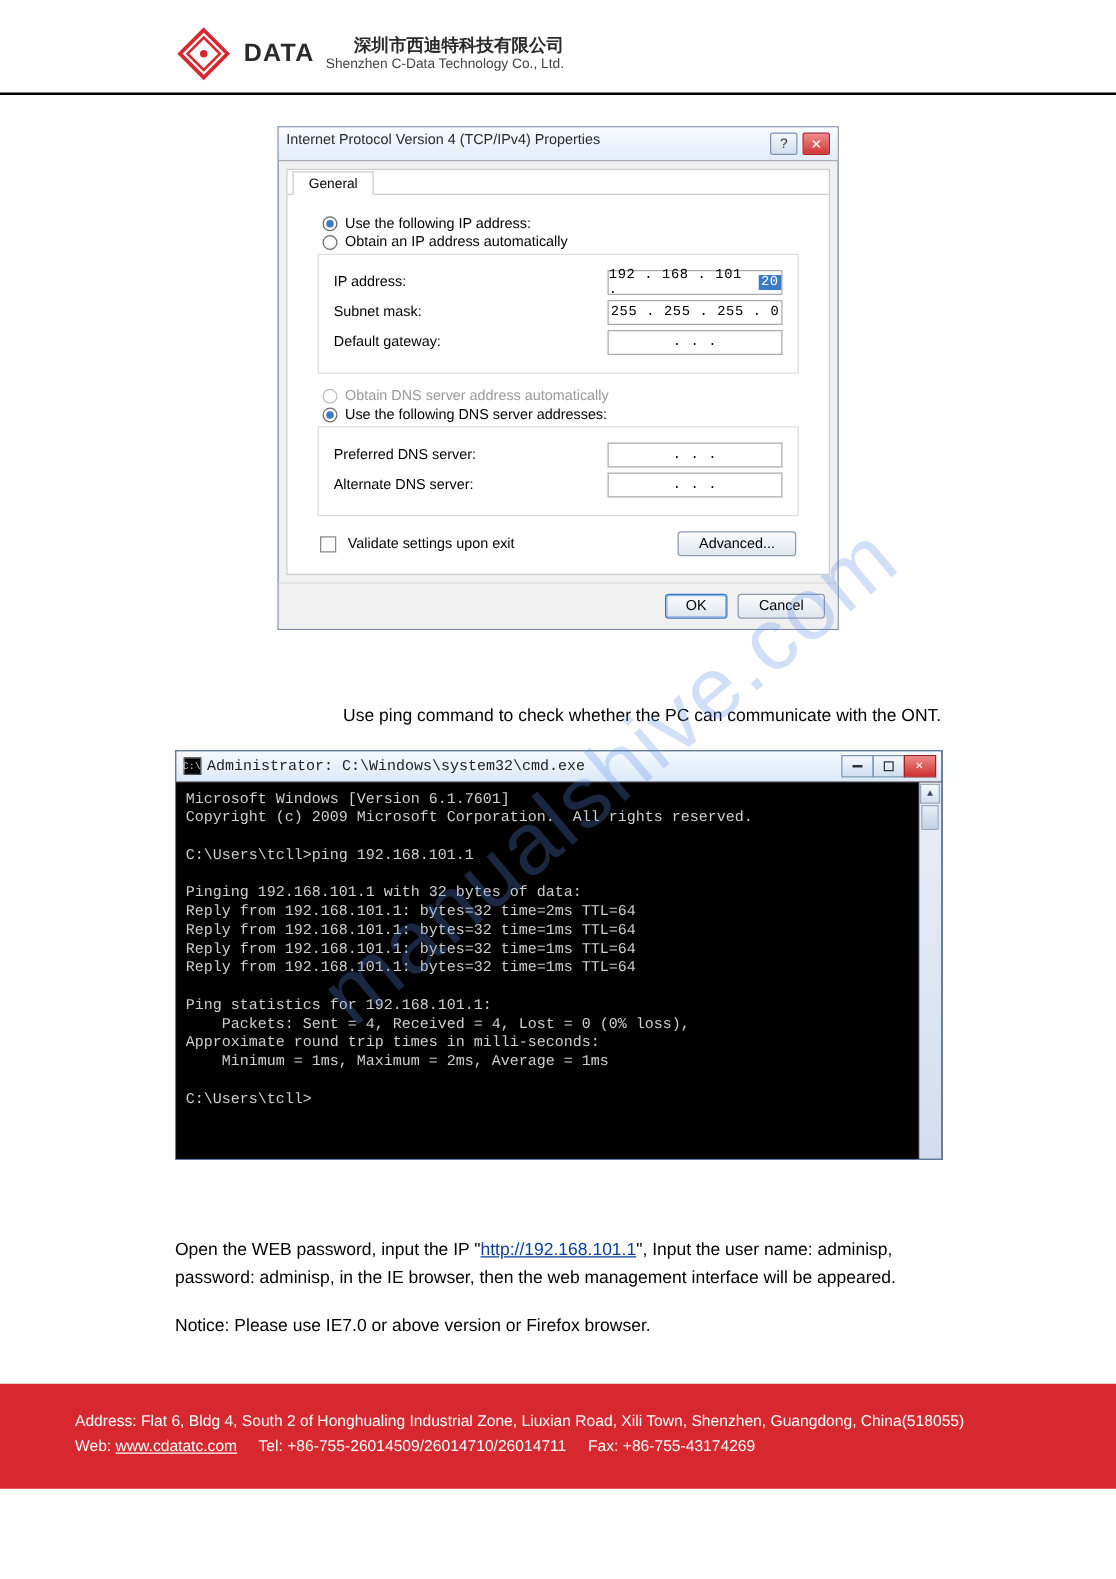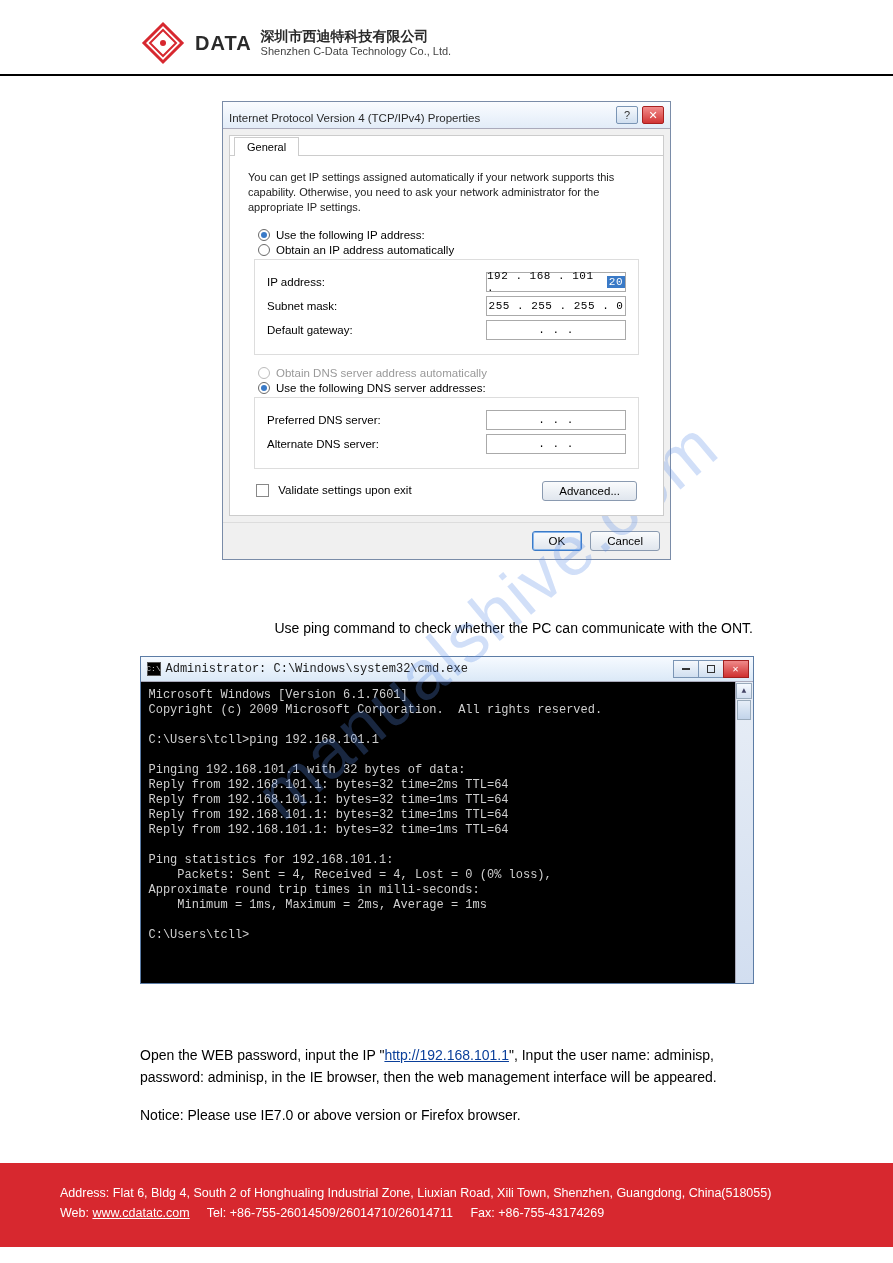--- a/index.html
+++ b/index.html
@@ -2,27 +2,27 @@
 <html><head>
 <meta charset="utf-8">
 <style>
   * { box-sizing: border-box; margin: 0; padding: 0; }
   body { font-family: Arial, sans-serif; background: #fff; width: 893px; margin: 0 auto; color: #000; }
   .page { padding: 20px 0; }
   .header { display: flex; align-items: center; padding: 0 140px 8px; border-bottom: 2px solid #000; margin-bottom: 25px; }
   .logo { display: flex; align-items: center; gap: 9px; }
   .logo-diamond { width: 46px; height: 46px; position: relative; }
   .company-text { display: flex; flex-direction: column; line-height: 1.2; }
-  .cn-text { font-size: 14px; font-weight: bold; color: #2a2a2a; }
+  .cn-text { font-size: 14px; font-weight: bold; color: #2a2a2a; text-align: right; }
   .en-text { font-size: 11px; color: #444; }
   .logo-word { font-size: 20px; font-weight: bold; color: #2a2a2a; letter-spacing: 1px; }
 
   
   .dialog { width: 449px; margin: 0 auto 60px; border: 1px solid #7a8ca8; background: #f0f0f0; font-size: 11.5px; }
-  .titlebar { background: linear-gradient(#fafcff,#e2ecf8); display: flex; align-items: flex-end; justify-content: space-between; padding: 4px 6px; border-bottom: 1px solid #aab; }
+  .titlebar { background: linear-gradient(#fafcff,#e2ecf8); display: flex; align-items: flex-start; justify-content: space-between; padding: 4px 6px; border-bottom: 1px solid #aab; }
   .title-text { color: #2a2a2a; }
   .title-btns { display: flex; gap: 4px; }
   .title-btn { width: 22px; height: 18px; border-radius: 2px; display: flex; align-items: center; justify-content: center; font-size: 11px; color: #333; background: linear-gradient(#f5f8fc,#d0dff0); border: 1px solid #7a95b5; }
   .title-btn.close { background: linear-gradient(#f28d8d,#d13434); color: #fff; border: 1px solid #a82020; }
   .dialog-body { background: #fff; margin: 6px; padding: 0; border: 1px solid #ccc; position: relative; }
   .tabs { padding: 0; position: relative; top: 0; }
   .tab { display: inline-block; background: #fff; border: 1px solid #ccc; border-bottom: none; padding: 3px 12px; font-size: 11px; position: relative; top: 1px; margin-left: 4px; }
   .tab-content { border-top: 1px solid #ccc; padding: 14px 18px 10px; }
   .desc { font-size: 11px; color: #222; margin-bottom: 14px; line-height: 1.35; }
   .radio-row { display: flex; align-items: center; gap: 6px; margin: 3px 0 3px 10px; font-size: 11.5px; }
@@ -102,21 +102,20 @@
     <div class="titlebar">
       <span class="title-text">Internet Protocol Version 4 (TCP/IPv4) Properties</span>
       <div class="title-btns">
         <div class="title-btn">?</div>
         <div class="title-btn close">✕</div>
       </div>
     </div>
     <div class="dialog-body">
       <div class="tabs"><div class="tab">General</div></div>
       <div class="tab-content">
-        <div class="desc">You can get IP settings assigned automatically if your network supports this capability. Otherwise, you need to ask your network administrator for the appropriate IP settings.</div>
 
         <div class="radio-row">
           <span class="radio on"></span>
           <span>Use the following IP address:</span>
         </div>
         <div class="radio-row">
           <span class="radio"></span>
           <span>Obtain an IP address automatically</span>
         </div>
         <div class="fieldset">

